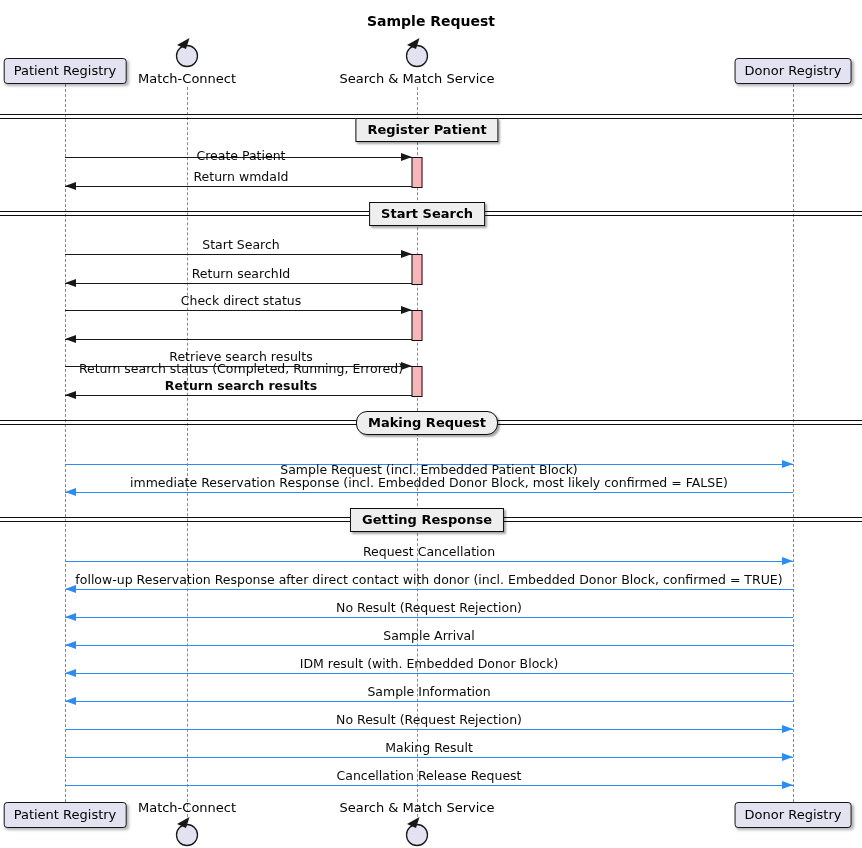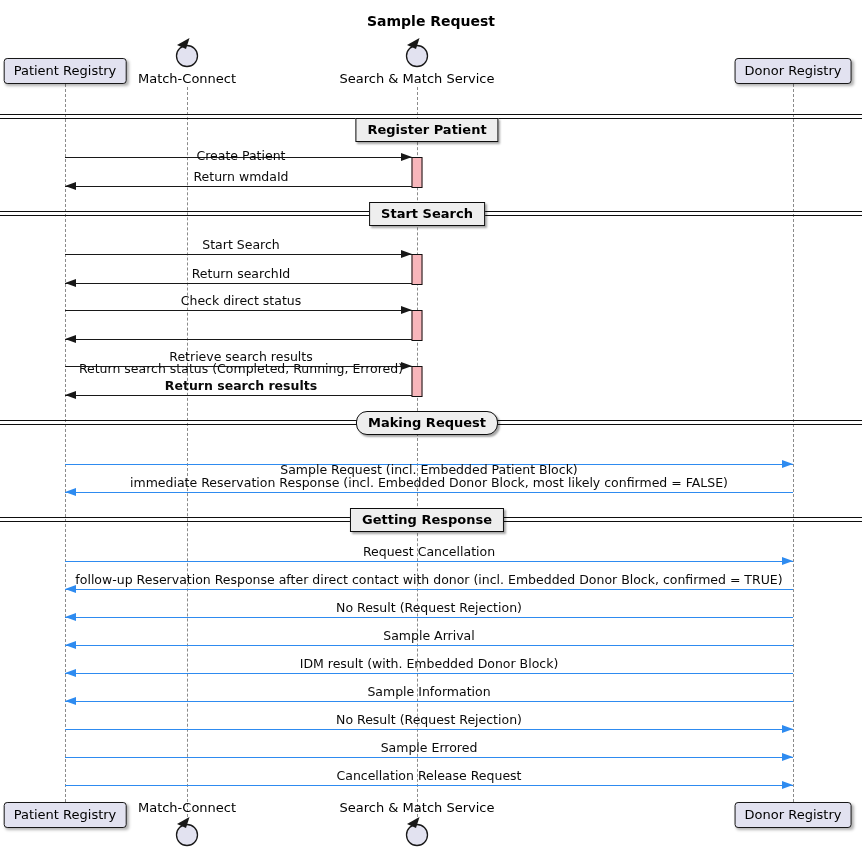--- a/index.html
+++ b/index.html
@@ -112,21 +112,21 @@
       <div class="arrowhead" style="top: 669px; border-top: 4.5px solid transparent; border-bottom: 4.5px solid transparent; left: 65px; border-right: 11px solid rgb(46, 139, 240);"></div>
       <div class="msg-label" style="left: 429px; top: 656px;">IDM result (with. Embedded Donor Block)</div>
       <div class="msg-line" style="left: 65px; top: 701px; width: 728px; border-top: 1.3px solid rgb(46, 139, 240);"></div>
       <div class="arrowhead" style="top: 697px; border-top: 4.5px solid transparent; border-bottom: 4.5px solid transparent; left: 65px; border-right: 11px solid rgb(46, 139, 240);"></div>
       <div class="msg-label" style="left: 429px; top: 684px;">Sample Information</div>
       <div class="msg-line" style="left: 65px; top: 729px; width: 728px; border-top: 1.3px solid rgb(46, 139, 240);"></div>
       <div class="arrowhead" style="top: 725px; border-top: 4.5px solid transparent; border-bottom: 4.5px solid transparent; left: 782px; border-left: 11px solid rgb(46, 139, 240);"></div>
       <div class="msg-label" style="left: 429px; top: 712px;">No Result (Request Rejection)</div>
       <div class="msg-line" style="left: 65px; top: 757px; width: 728px; border-top: 1.3px solid rgb(46, 139, 240);"></div>
       <div class="arrowhead" style="top: 753px; border-top: 4.5px solid transparent; border-bottom: 4.5px solid transparent; left: 782px; border-left: 11px solid rgb(46, 139, 240);"></div>
-      <div class="msg-label" style="left: 429px; top: 740px;">Sample Errored</div>
+      <div class="msg-label" style="left: 429px; top: 740px;">Making Result</div>
       <div class="msg-line" style="left: 65px; top: 785px; width: 728px; border-top: 1.3px solid rgb(46, 139, 240);"></div>
       <div class="arrowhead" style="top: 781px; border-top: 4.5px solid transparent; border-bottom: 4.5px solid transparent; left: 782px; border-left: 11px solid rgb(46, 139, 240);"></div>
       <div class="msg-label" style="left: 429px; top: 768px;">Cancellation Release Request</div>
       <div class="participant" style="left: 65px; top: 58px;">Patient Registry</div>
       <div class="participant" style="left: 65px; top: 802px;">Patient Registry</div>
       <div class="ctrl-icon" style="left: 187px; top: 38px;"><svg width="28" height="30" viewBox="0 0 28 30">
           <circle cx="14" cy="18" r="10.5" fill="#E2E2F0" stroke="#181818" stroke-width="1.3"></circle>
           <polygon points="4,7 16.5,0 13,11" fill="#181818"></polygon>
         </svg></div>
       <div class="plabel" style="left: 187px; top: 71px;">Match-Connect</div>

